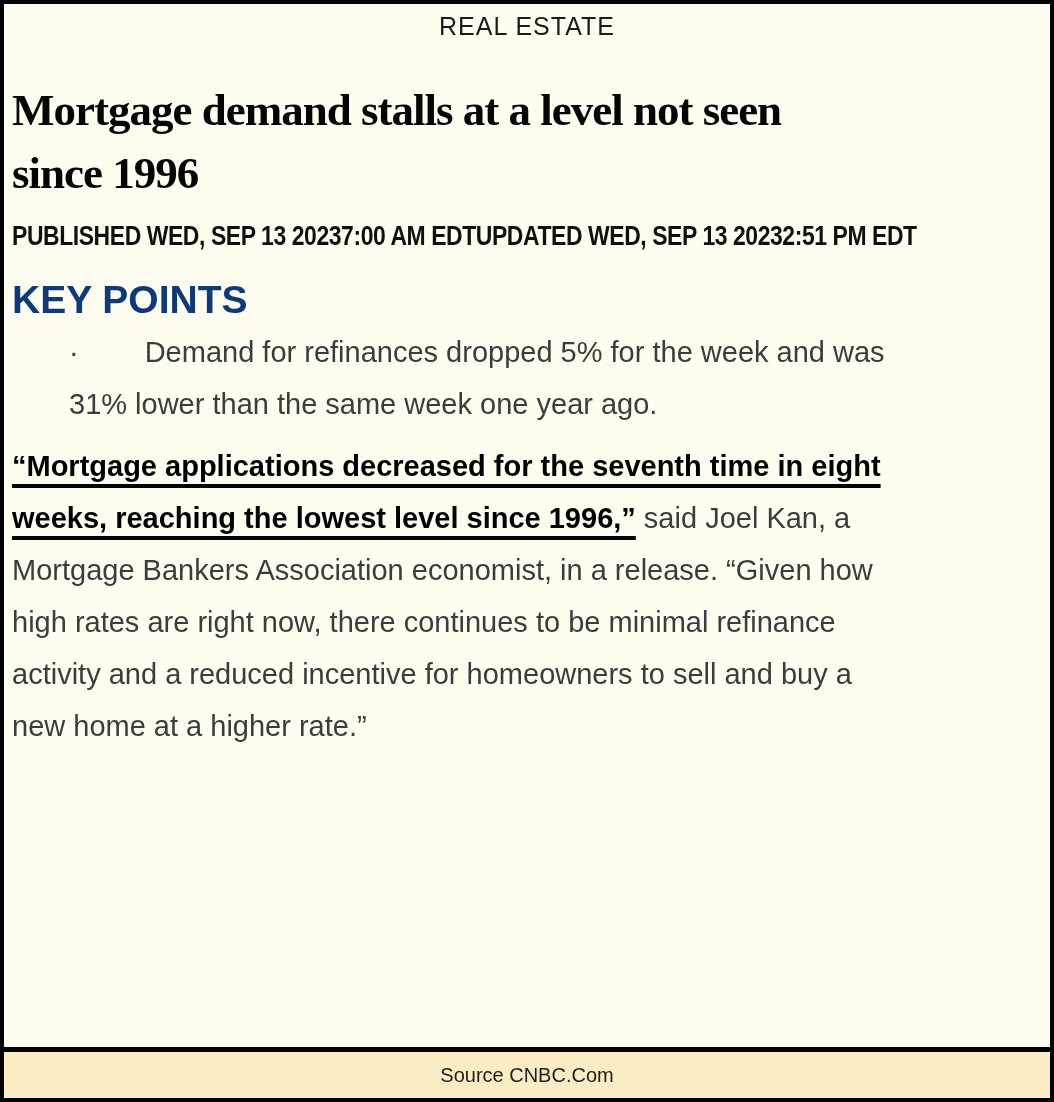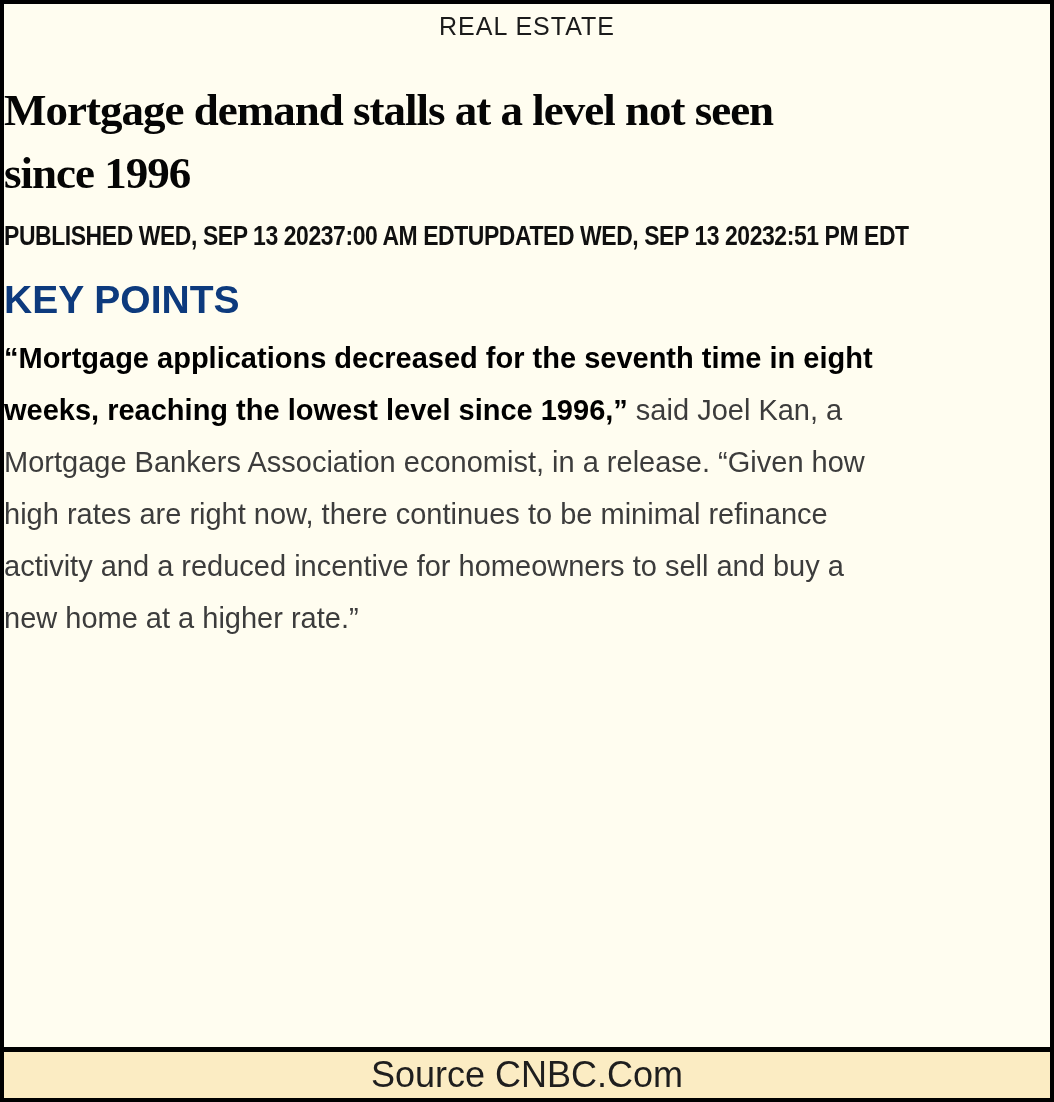--- a/index.html
+++ b/index.html
@@ -7,21 +7,21 @@
     width: 1054px;
     height: 1102px;
     box-sizing: border-box;
     border: 4px solid #000;
     background: #fffdf0;
     display: flex;
     flex-direction: column;
     font-family: "Liberation Sans", sans-serif;
     overflow: hidden;
   }
-  .content { flex: 1; padding: 0 0; overflow: hidden; }
+  .content { flex: 1; padding: 0 8px; overflow: hidden; }
   .category {
     margin-top: 8px;
     text-align: center;
     font-size: 25px;
     letter-spacing: 1px;
     color: #1b1b1b;
   }
   .headline {
     margin: 38px 0 0 0;
     font-size: 45px;
@@ -62,46 +62,49 @@
   .quote-para {
     margin: 10px 0 0 0;
     font-size: 29px;
     line-height: 52px;
     color: #3c3c3c;
     white-space: pre-line;
   }
   .quote-bold {
     font-weight: 700;
     color: #000;
+    text-decoration: underline;
     text-decoration-color: #000;
     text-decoration-thickness: 4px;
     text-underline-offset: 8px;
     margin-top: 10px;
   }
   .footer {
     height: 46px;
     border-top: 5px solid #000;
     background: #fbecc3;
     text-align: center;
-    font-size: 36px;
+    font-size: 20px;
     line-height: 46px;
     color: #1e1e1e;
   }
 </style>
 </head>
 <body>
 
 <div class="page">
   <div class="content">
     <div class="category">REAL ESTATE</div>
     <h1 class="headline">Mortgage demand stalls at a level not seen
 since 1996</h1>
     <div class="byline"><span class="condensed"><span>PUBLISHED WED, SEP 13 20237:00 AM EDT</span><span>UPDATED WED, SEP 13 20232:51 PM EDT</span></span></div>
     <h2 class="keypoints-title">KEY POINTS</h2>
     <div class="bullets">
+      <p class="bullet"><span class="dot">·</span><span class="tab"></span><span>Demand for refinances dropped 5% for the week and was
+31% lower than the same week one year ago.</span></p>
     </div>
     <p class="quote-para"><span class="quote-bold">“Mortgage applications decreased for the seventh time in eight
 weeks, reaching the lowest level since 1996,”</span><span> said Joel Kan, a
 Mortgage Bankers Association economist, in a release. “Given how
 high rates are right now, there continues to be minimal refinance
 activity and a reduced incentive for homeowners to sell and buy a
 new home at a higher rate.”</span></p>
   </div>
   <div class="footer"><span>Source CNBC.Com</span></div>
 </div>

